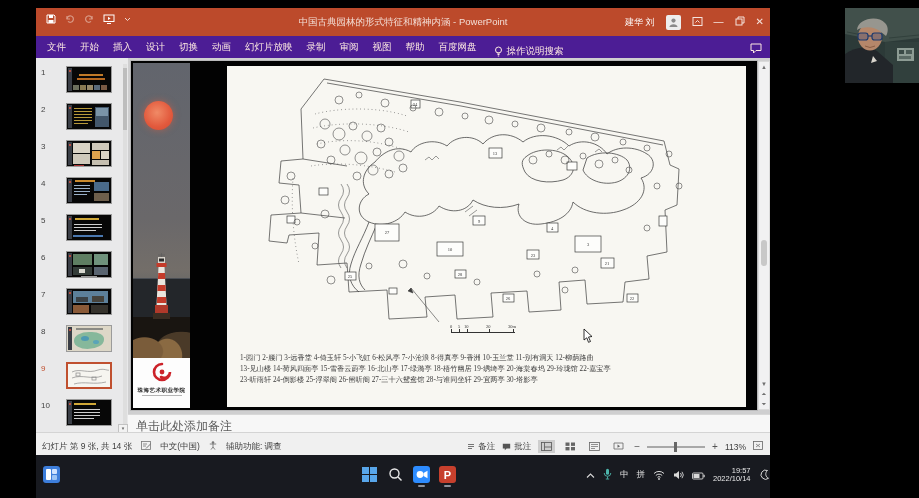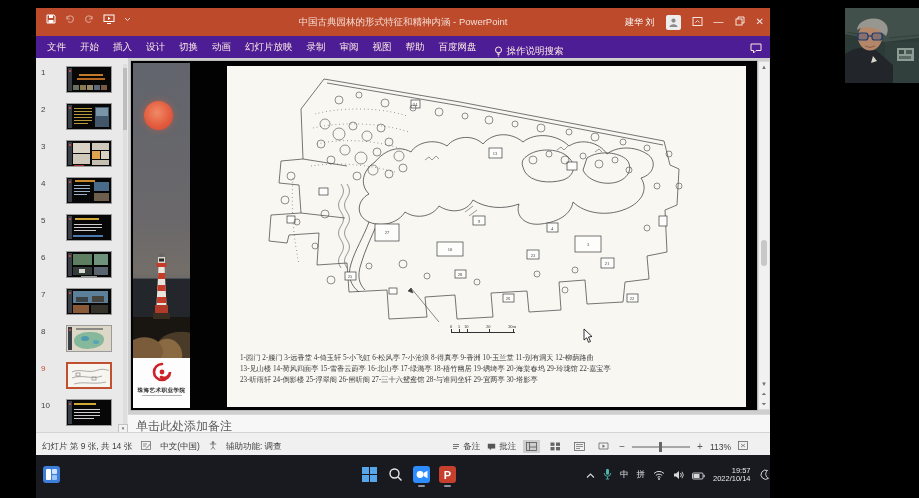--- a/index.html
+++ b/index.html
@@ -68,21 +68,21 @@
   .cursor{position:absolute;left:356px;top:262px;}
   
   #vscroll{position:absolute;left:630px;top:3px;width:12px;height:349px;background:#f1f1f2;border:1px solid #dadada;box-sizing:border-box;}
   #vscroll .arr{position:absolute;left:0;width:10px;text-align:center;font-size:6px;color:#707070;line-height:8px;}
   #vscroll .vth{position:absolute;left:2px;top:178px;width:6px;height:26px;background:#c8c8c8;border-radius:3px;}
   
   #notesbar{position:absolute;left:92px;top:406px;width:642px;height:18px;background:#f7f7f7;border-top:1px solid #d8d8d8;box-sizing:border-box;}
   #notesbar span{display:inline-block;margin:3px 0 0 8px;font-size:12px;color:#5a5a5a;}
   #statusbar{position:absolute;left:0;top:424px;width:734px;height:28px;background:#f0f0f0;border-top:1px solid #d4d4d4;box-sizing:border-box;display:flex;align-items:center;font-size:8.5px;color:#3c3c3c;}
   .sb-left{display:flex;align-items:center;gap:9px;padding-left:6px;}
-  .sb-right{margin-left:auto;display:flex;align-items:center;gap:7px;padding-right:22px;}
+  .sb-right{margin-left:auto;display:flex;align-items:center;gap:7px;padding-right:7px;}
   .sb-btn{display:flex;align-items:center;gap:3px;}
   .vbtn{width:17px;height:13px;display:flex;align-items:center;justify-content:center;}
   .vbtn.active{background:#cecece;}
   .zoomtrack{position:relative;width:58px;height:2px;background:#a8a8a8;}
   .zoomthumb{position:absolute;left:27px;top:-4px;width:3px;height:10px;background:#666;}
   
   #taskbar{position:absolute;left:0;top:447px;width:734px;height:43px;background:#181a20;}
   .tk-ic{width:17px;height:17px;border-radius:3px;position:relative;}
   #tk-center{position:absolute;left:325px;top:11px;display:flex;gap:9px;align-items:flex-start;}
   .runbar{position:absolute;left:5px;bottom:-4px;width:7px;height:2px;border-radius:1px;background:#8d929c;}

